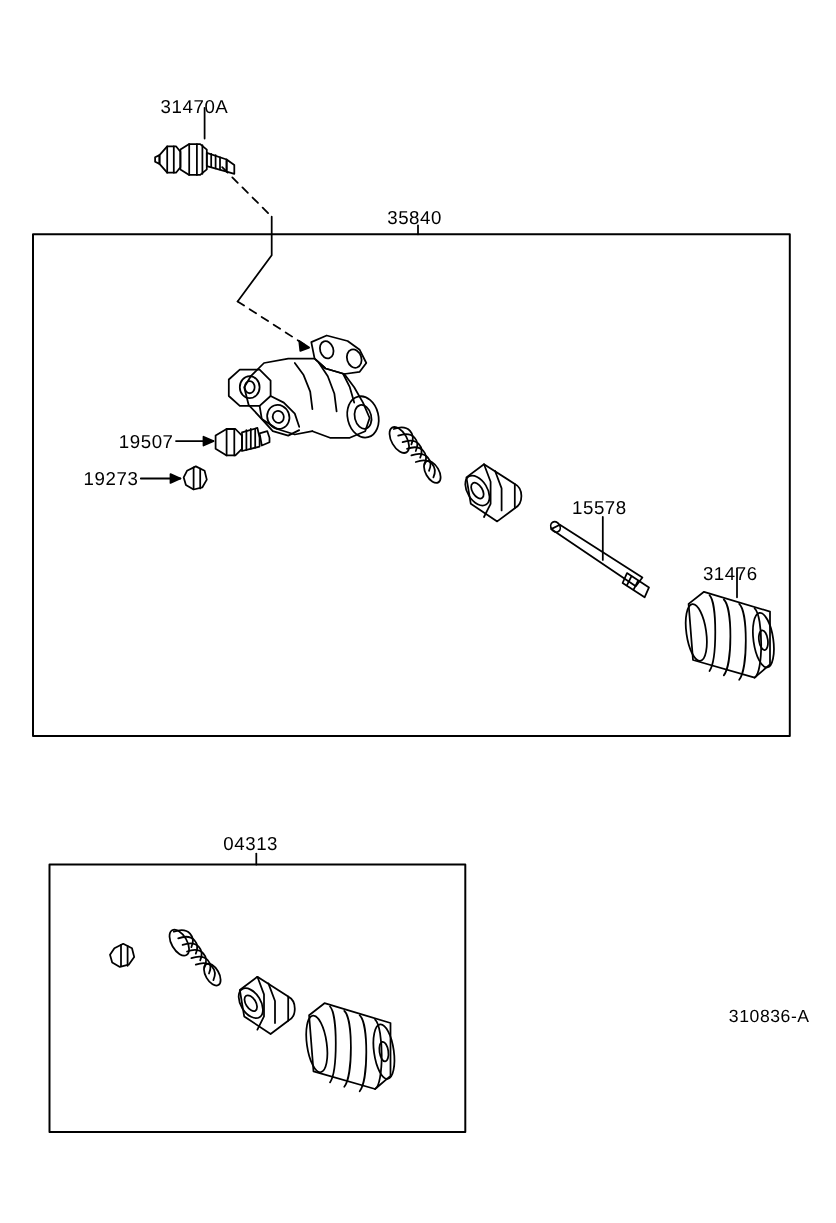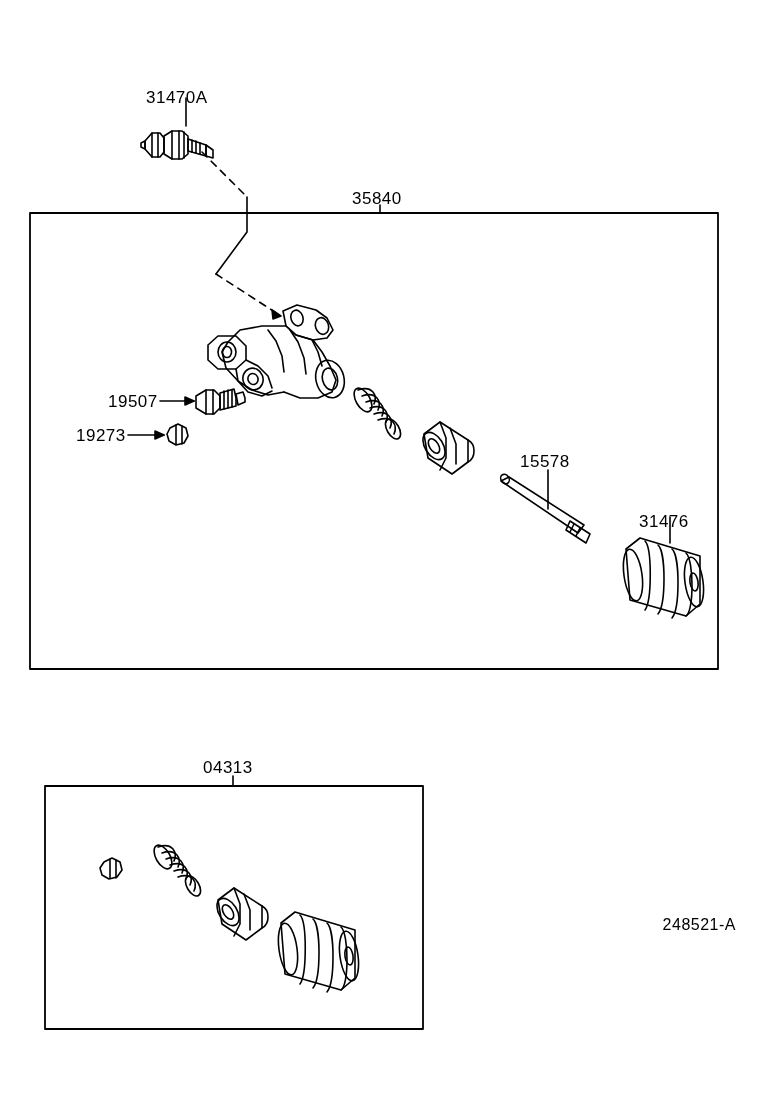--- a/index.html
+++ b/index.html
@@ -225,15 +225,15 @@
   </svg>
 
   <div class="label" style="left:146px; top:88px;">31470A</div>
   <div class="label" style="left:352px; top:189px;">35840</div>
   <div class="label" style="left:108px; top:392px;">19507</div>
   <div class="label" style="left:76px;  top:426px;">19273</div>
   <div class="label" style="left:520px; top:452px;">15578</div>
   <div class="label" style="left:639px; top:512px;text-align:right;">31476</div>
   <div class="label" style="left:203px; top:758px;">04313</div>
 
-  <div class="footer-code">248521-A</div>
+  <div class="footer-code">310836-A</div>
 
 </div>
 
 </body></html>

